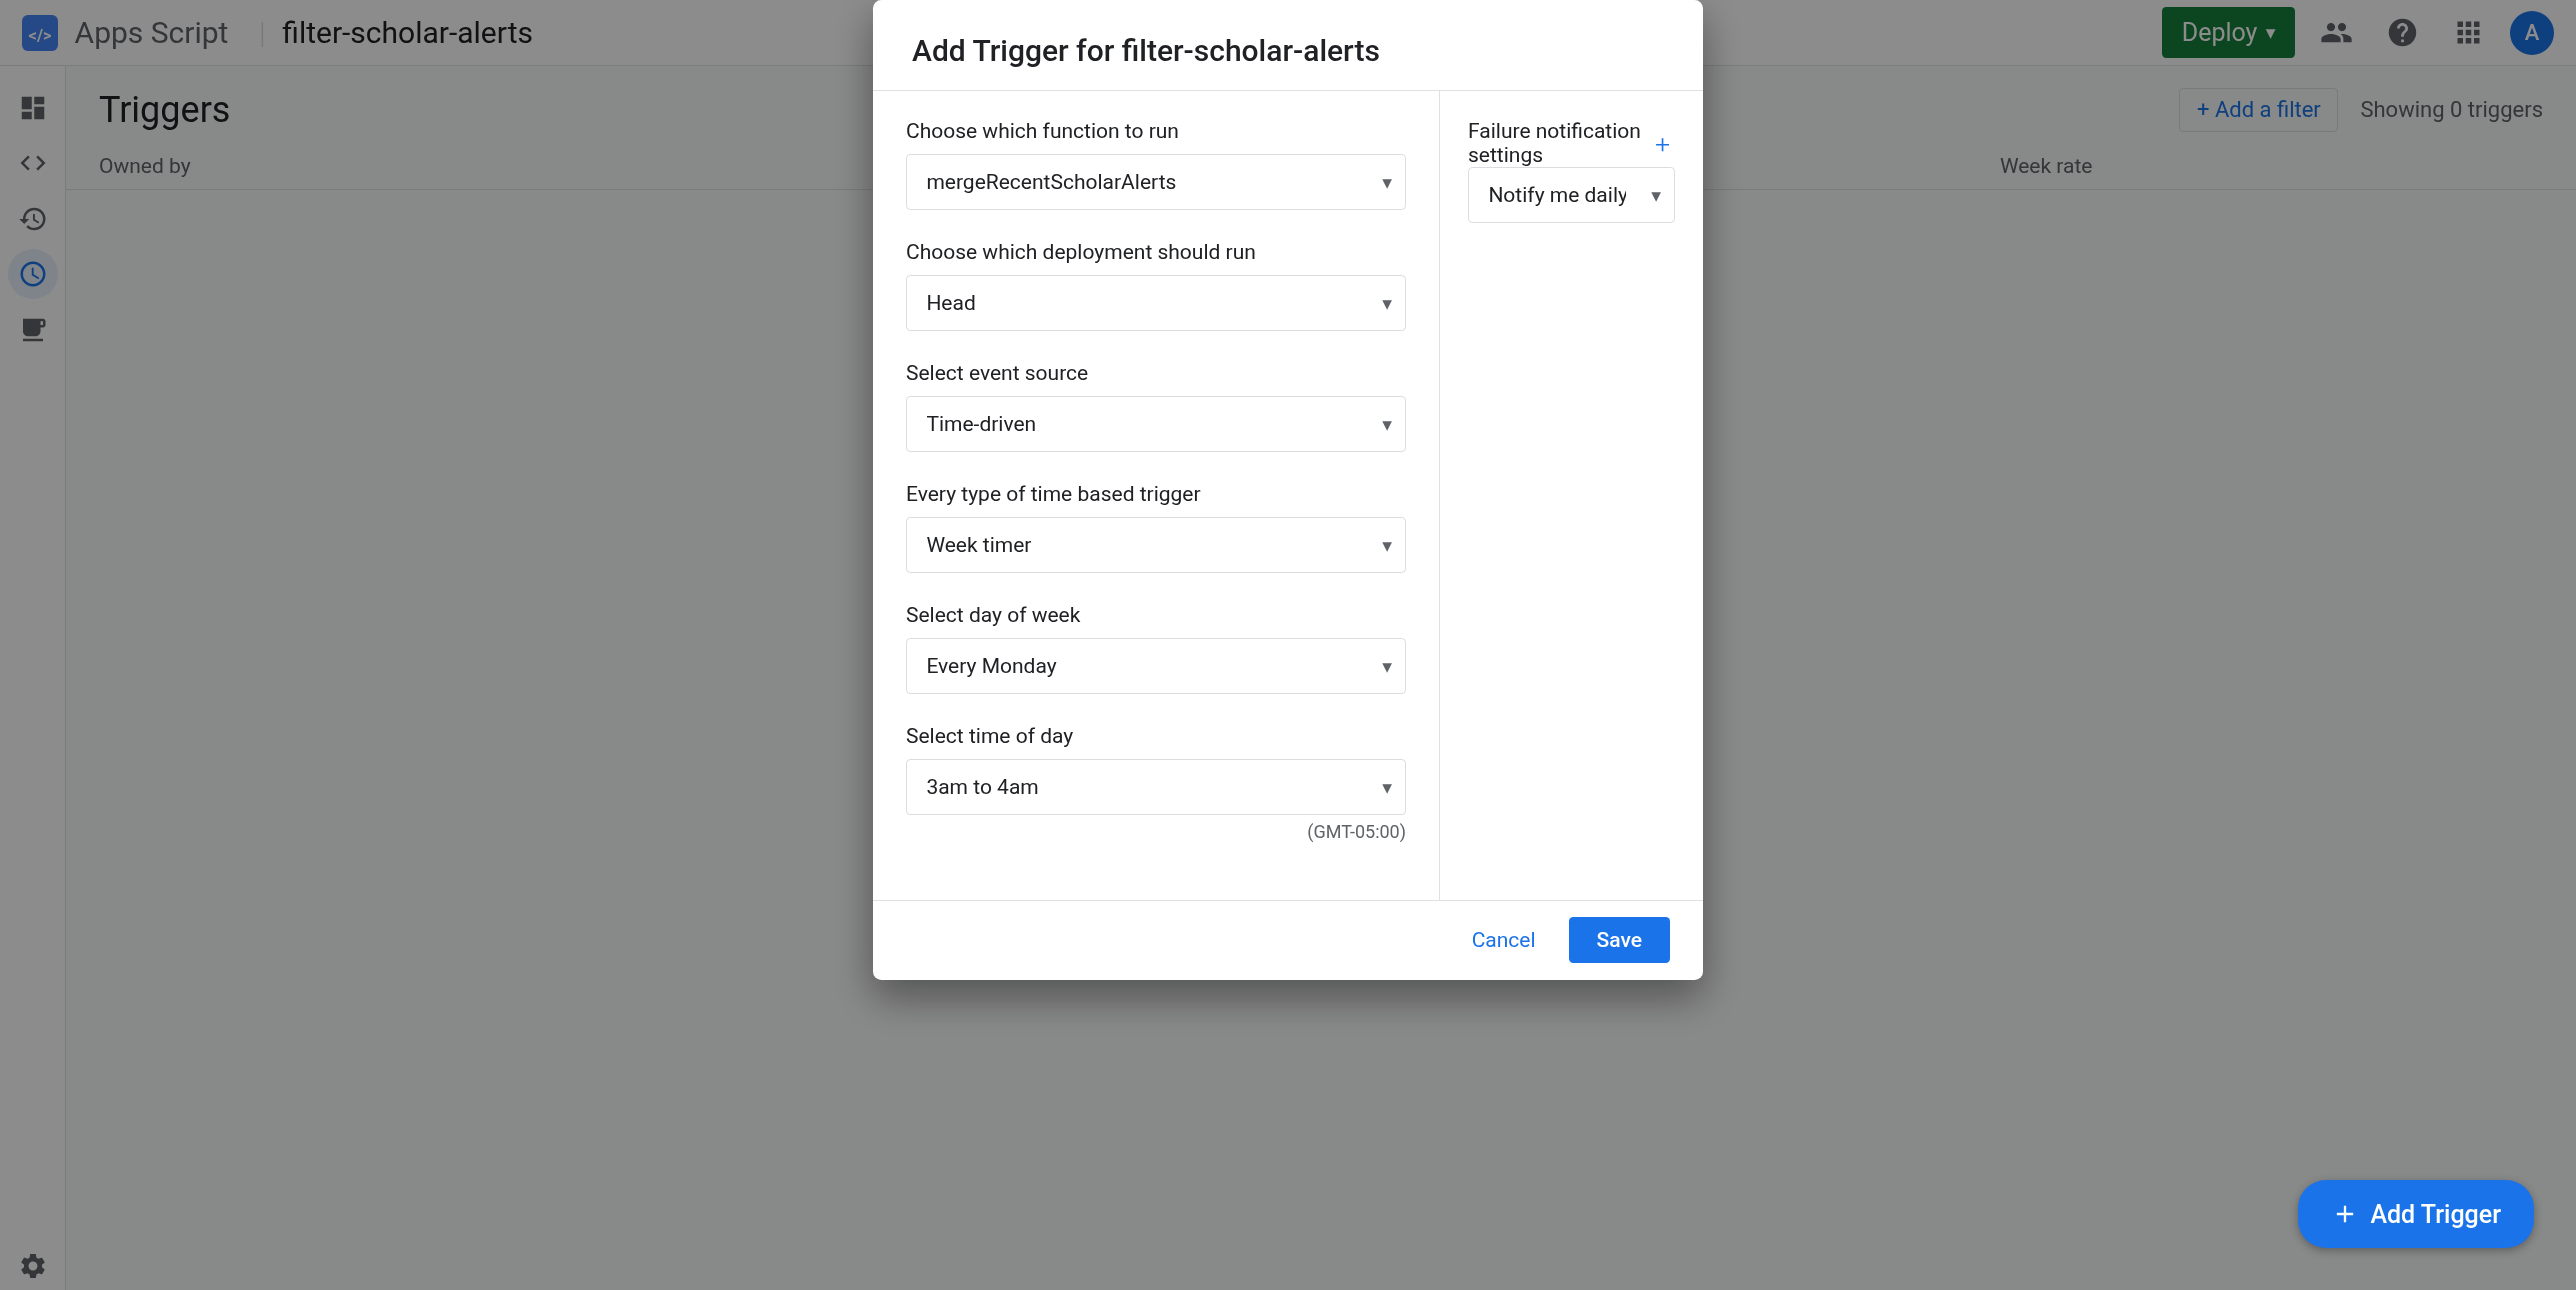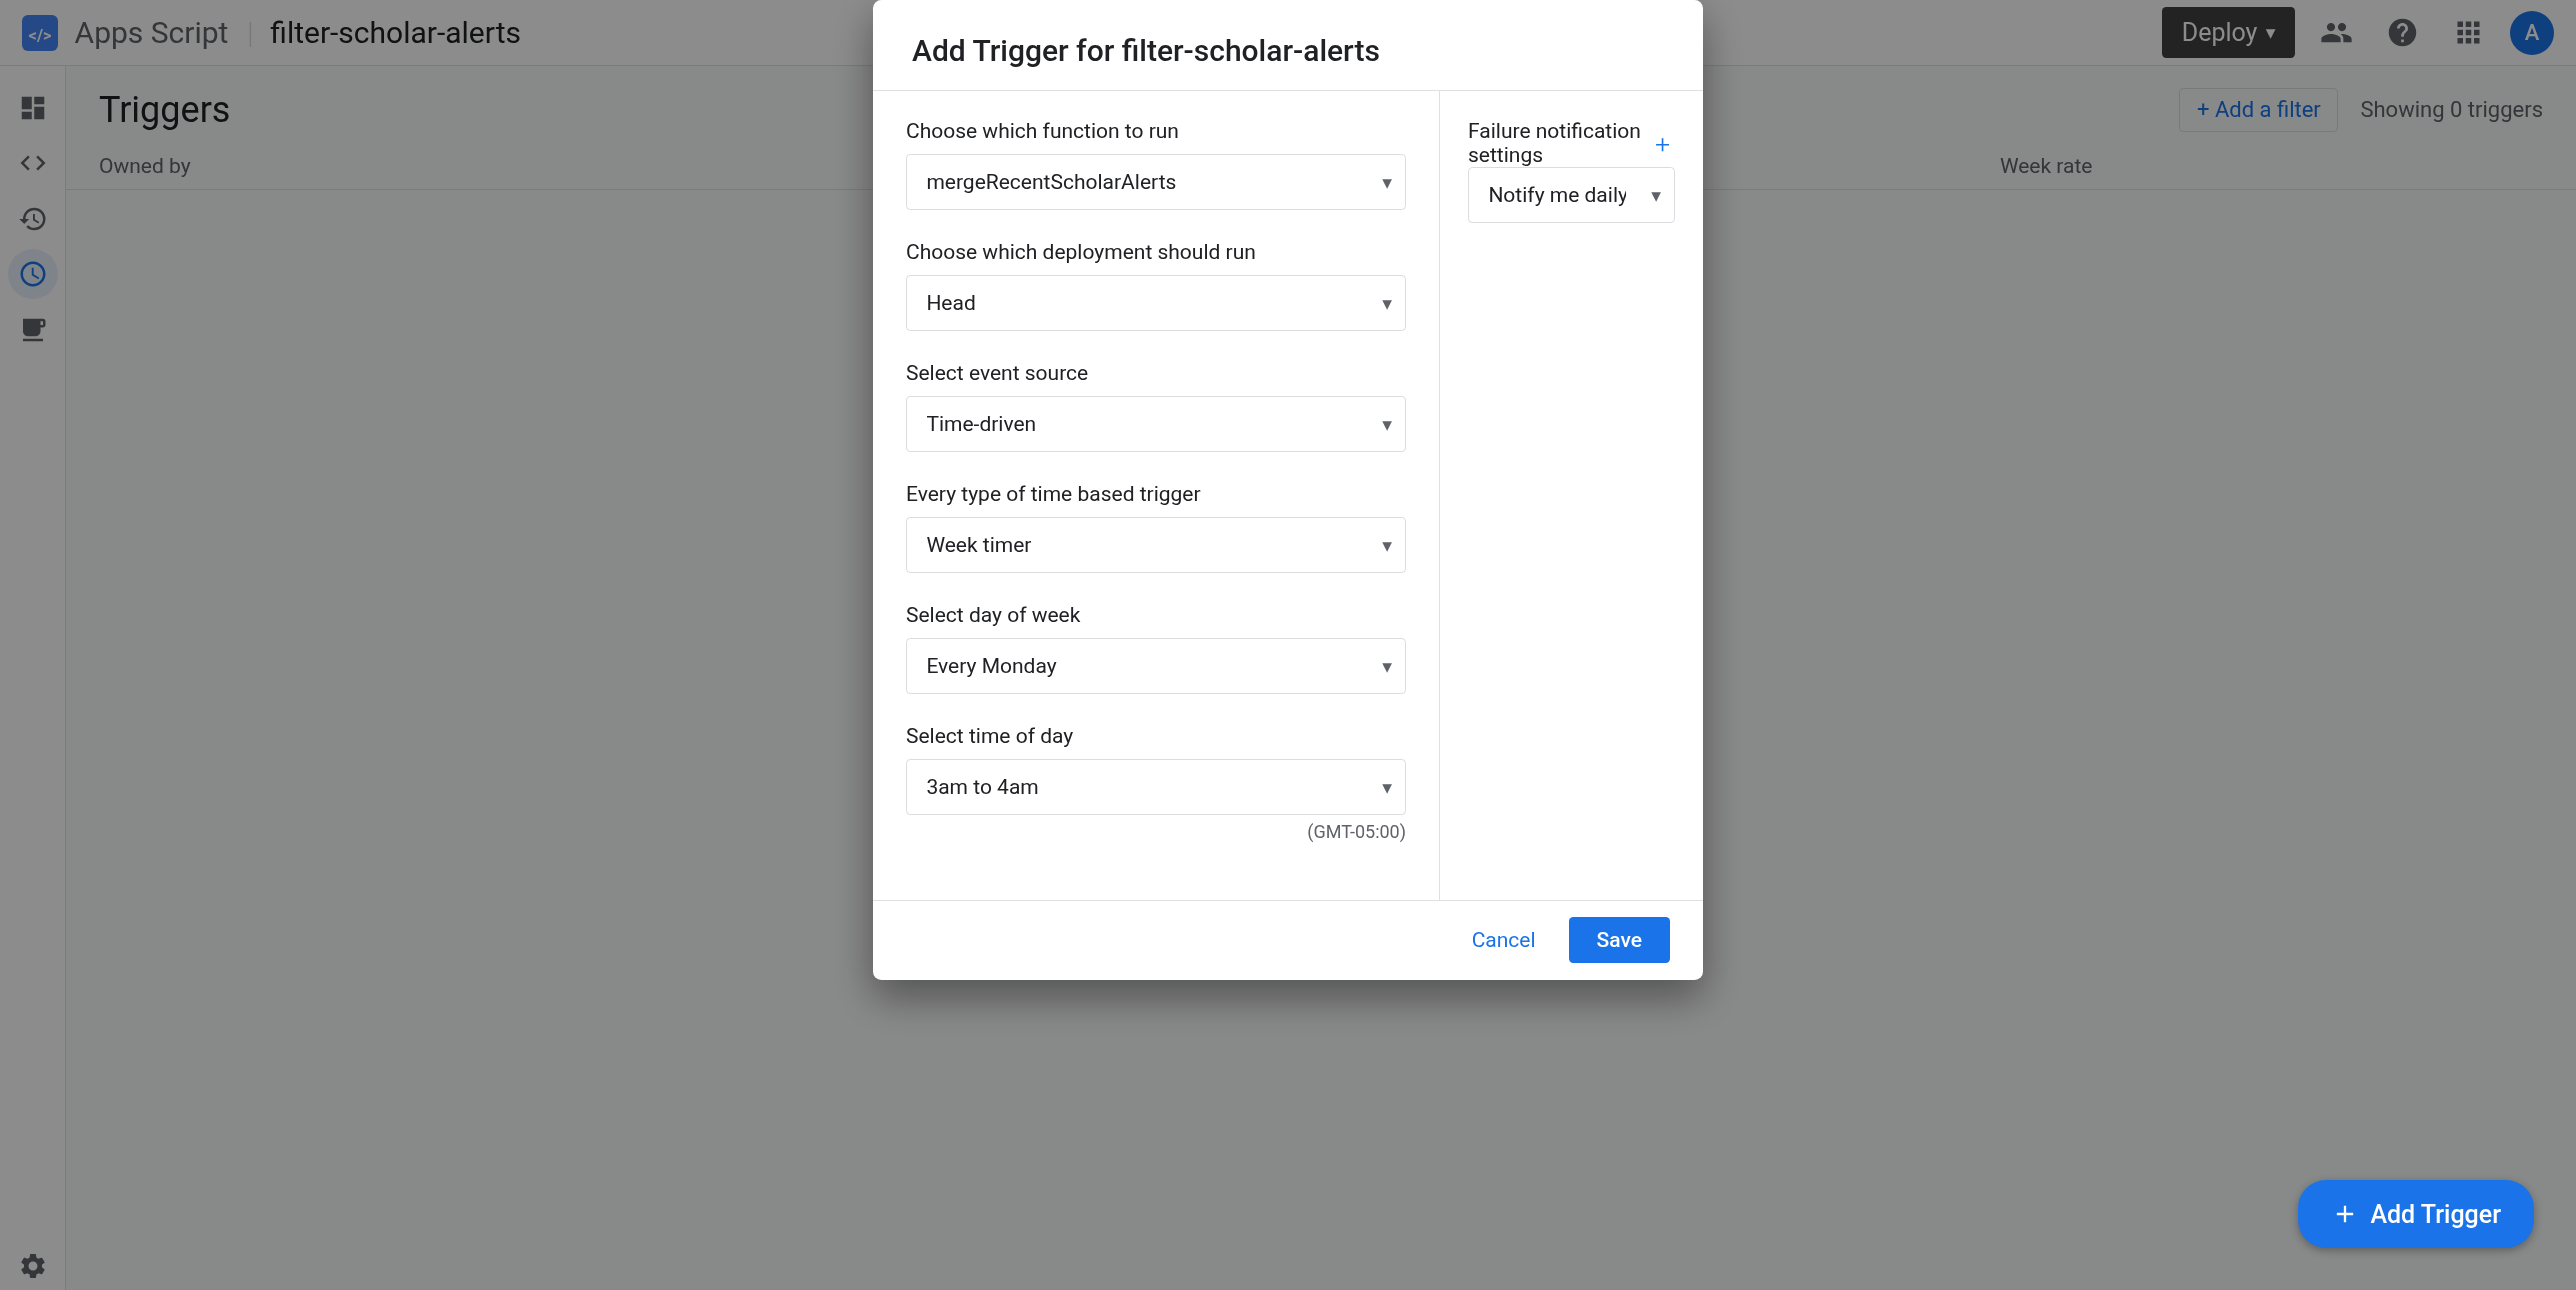--- a/index.html
+++ b/index.html
@@ -25,33 +25,33 @@
       border-bottom: 0.7px solid #e0e0e0;
       z-index: 10;
     }
     .topbar-logo {
       width: 36px; height: 36px;
     }
     .topbar-appname {
       font-size: 30px;
       color: #5f6368;
       font-weight: 400;
-      margin-right: 2px;
+      margin-right: 14px;
     }
     .topbar-project {
       font-size: 30px;
       color: #202124;
       font-weight: 400;
     }
     .topbar-spacer { flex: 1; }
     .deploy-btn {
       display: flex;
       align-items: center;
       gap: 8.3px;
-      background: #404040;
+      background: #15803d;
       color: #fff;
       border: none;
       border-radius: 4.2px;
       padding: 11px 19.4px;
       font-size: 25px;
       cursor: pointer;
       font-family: inherit;
     }
     .deploy-btn .chevron { font-size: 19.4px; }
     .topbar-icon-btn {

